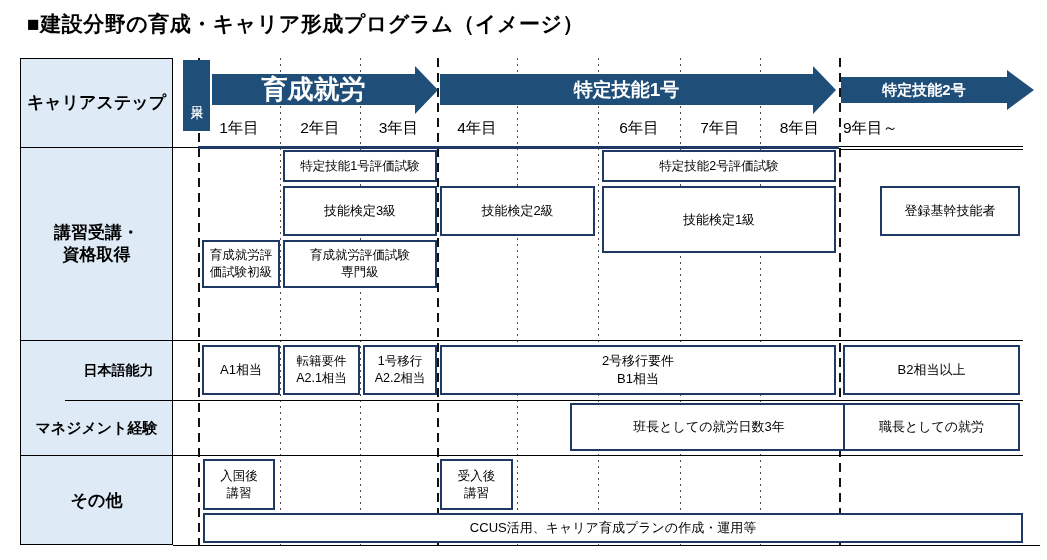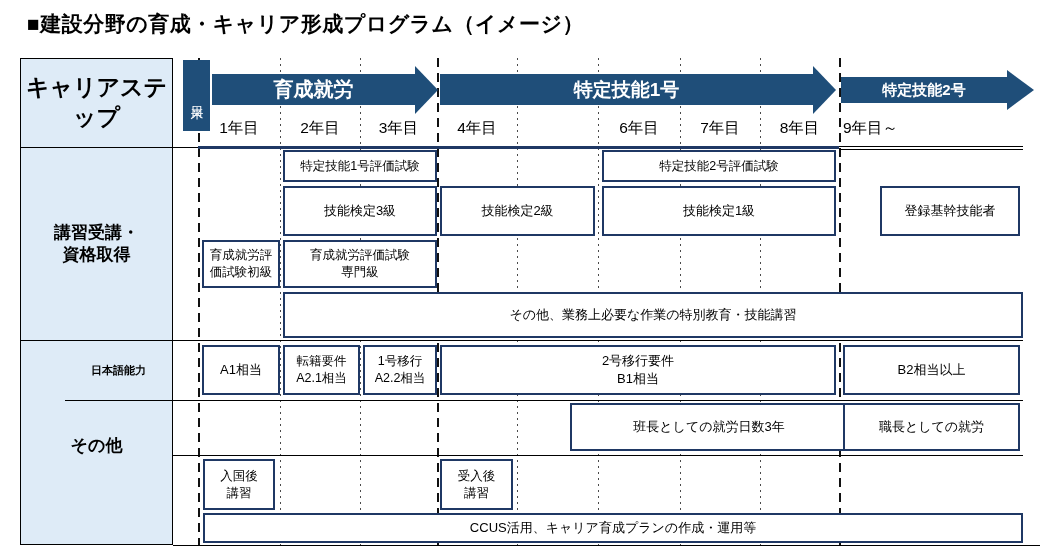--- a/index.html
+++ b/index.html
@@ -12,23 +12,23 @@
   body{font-family:"Liberation Sans","DejaVu Sans",sans-serif;color:#000;}
   .canvas{position:relative;width:1047px;height:560px;background:#fff;overflow:hidden;text-decoration:underline;}
   .title{position:absolute;left:27px;top:10px;font-size:21px;font-weight:bold;letter-spacing:.5px;}
 
   
   .label-col{position:absolute;left:20px;top:58px;width:153px;height:487px;
     background:var(--label-bg);border:1px solid #000;}
   .lab{display:flex;align-items:center;justify-content:center;text-align:center;
     font-weight:bold;border-bottom:1px solid #000;white-space:pre-line;line-height:1.3;}
   .lab:last-child{border-bottom:none;}
-  .lab-career{height:89px;font-size:23px;}
+  .lab-career{height:89px;font-size:17px;}
   .lab-training{height:193px;font-size:17px;}
-  .lab-japanese{height:60px;font-size:11px;margin-left:44px;}
+  .lab-japanese{height:60px;font-size:14px;margin-left:44px;}
   .lab-management{height:55px;font-size:15px;}
   .lab-other{height:90px;font-size:17px;}
 
   
   .vdot{position:absolute;top:58px;height:487px;width:1px;z-index:1;
     background:repeating-linear-gradient(to bottom,#4a4a4a 0 2px,transparent 2px 6px);}
   .vdash{position:absolute;top:58px;height:487px;width:2px;z-index:1;
     background:repeating-linear-gradient(to bottom,#111 0 9px,transparent 9px 15px);}
   .hline{position:absolute;height:1px;background:#000;z-index:1;}
   .hthick{position:absolute;height:3px;background:var(--border-navy);z-index:1;}
@@ -36,21 +36,21 @@
 
   
   .arrival{position:absolute;left:183px;top:60px;width:27px;height:71px;z-index:4;
     background:var(--accent-blue);color:#fff;writing-mode:vertical-rl;
     display:flex;align-items:center;justify-content:center;font-size:13px;}
   .arrow{position:absolute;top:74px;height:31px;background:var(--accent-blue);z-index:3;
     color:#fff;font-weight:bold;display:flex;align-items:center;justify-content:center;}
   .arrow::after{content:'';position:absolute;left:100%;top:50%;transform:translateY(-50%);
     border-top:24px solid transparent;border-bottom:24px solid transparent;
     border-left:23px solid var(--accent-blue);}
-  .arrow1{left:212px;width:203px;font-size:20px;}
+  .arrow1{left:212px;width:203px;font-size:26px;}
   .arrow2{left:440px;width:373px;font-size:19px;}
   .arrow3{left:841px;top:77px;width:166px;height:26px;font-size:15px;}
   .arrow3::after{border-top-width:20px;border-bottom-width:20px;border-left-width:27px;}
 
   .year{position:absolute;top:111px;height:34px;z-index:2;font-size:15.5px;
     display:flex;align-items:center;justify-content:center;}
   .year-last{justify-content:flex-start;}
 
   
   .bx{position:absolute;background:#fff;border:2px solid var(--border-navy);z-index:3;
@@ -63,20 +63,21 @@
 
 <div class="canvas">
 
   <div class="title">■建設分野の育成・キャリア形成プログラム（イメージ）</div>
 
   <div class="label-col">
     <div class="lab lab-career">キャリアステップ</div>
     <div class="lab lab-training">講習受講・
 資格取得</div>
     <div class="lab lab-japanese">日本語能力</div>
+    <div class="lab lab-management">マネジメント経験</div>
     <div class="lab lab-other">その他</div>
   </div>
 
   <div class="vdot" style="left:280px"></div>
   <div class="vdot" style="left:360px"></div>
   <div class="vdot" style="left:517px"></div>
   <div class="vdot" style="left:598px"></div>
   <div class="vdot" style="left:680px"></div>
   <div class="vdot" style="left:760px"></div>
 
@@ -104,29 +105,28 @@
   <div class="year" style="left:598px;width:82px">6年目</div>
   <div class="year" style="left:680px;width:80px">7年目</div>
   <div class="year" style="left:760px;width:79px">8年目</div>
   <div class="year year-last" style="left:843px;width:110px">9年目～</div>
 
   <div class="bx bx-sm" style="left:283px;top:150px;width:154px;height:32px">特定技能1号評価試験</div>
   <div class="bx bx-sm" style="left:602px;top:150px;width:234px;height:32px">特定技能2号評価試験</div>
 
   <div class="bx" style="left:283px;top:186px;width:154px;height:50px">技能検定3級</div>
   <div class="bx" style="left:440px;top:186px;width:155px;height:50px">技能検定2級</div>
-  <div class="bx" style="left:602px;top:186px;width:234px;height:50px">技能検定1級</div>
+  <div class="bx" style="left:602px;top:186px;width:234px;height:67px">技能検定1級</div>
   <div class="bx" style="left:880px;top:186px;width:140px;height:50px">登録基幹技能者</div>
 
   <div class="bx bx-sm" style="left:202px;top:240px;width:78px;height:48px">育成就労評
 価試験初級</div>
   <div class="bx bx-sm" style="left:283px;top:240px;width:154px;height:48px">育成就労評価試験
 専門級</div>
 
-  <div class="bx" style="left:283px;top:292px;width:740px;height:46px">その他、業務上必要な作業の特別教育・技能講習</div>
 
   <div class="bx" style="left:202px;top:345px;width:78px;height:50px">A1相当</div>
   <div class="bx bx-sm" style="left:283px;top:345px;width:77px;height:50px">転籍要件
 A2.1相当</div>
   <div class="bx bx-sm" style="left:363px;top:345px;width:74px;height:50px">1号移行
 A2.2相当</div>
   <div class="bx" style="left:440px;top:345px;width:396px;height:50px">2号移行要件
 B1相当</div>
   <div class="bx" style="left:843px;top:345px;width:177px;height:50px">B2相当以上</div>
 

